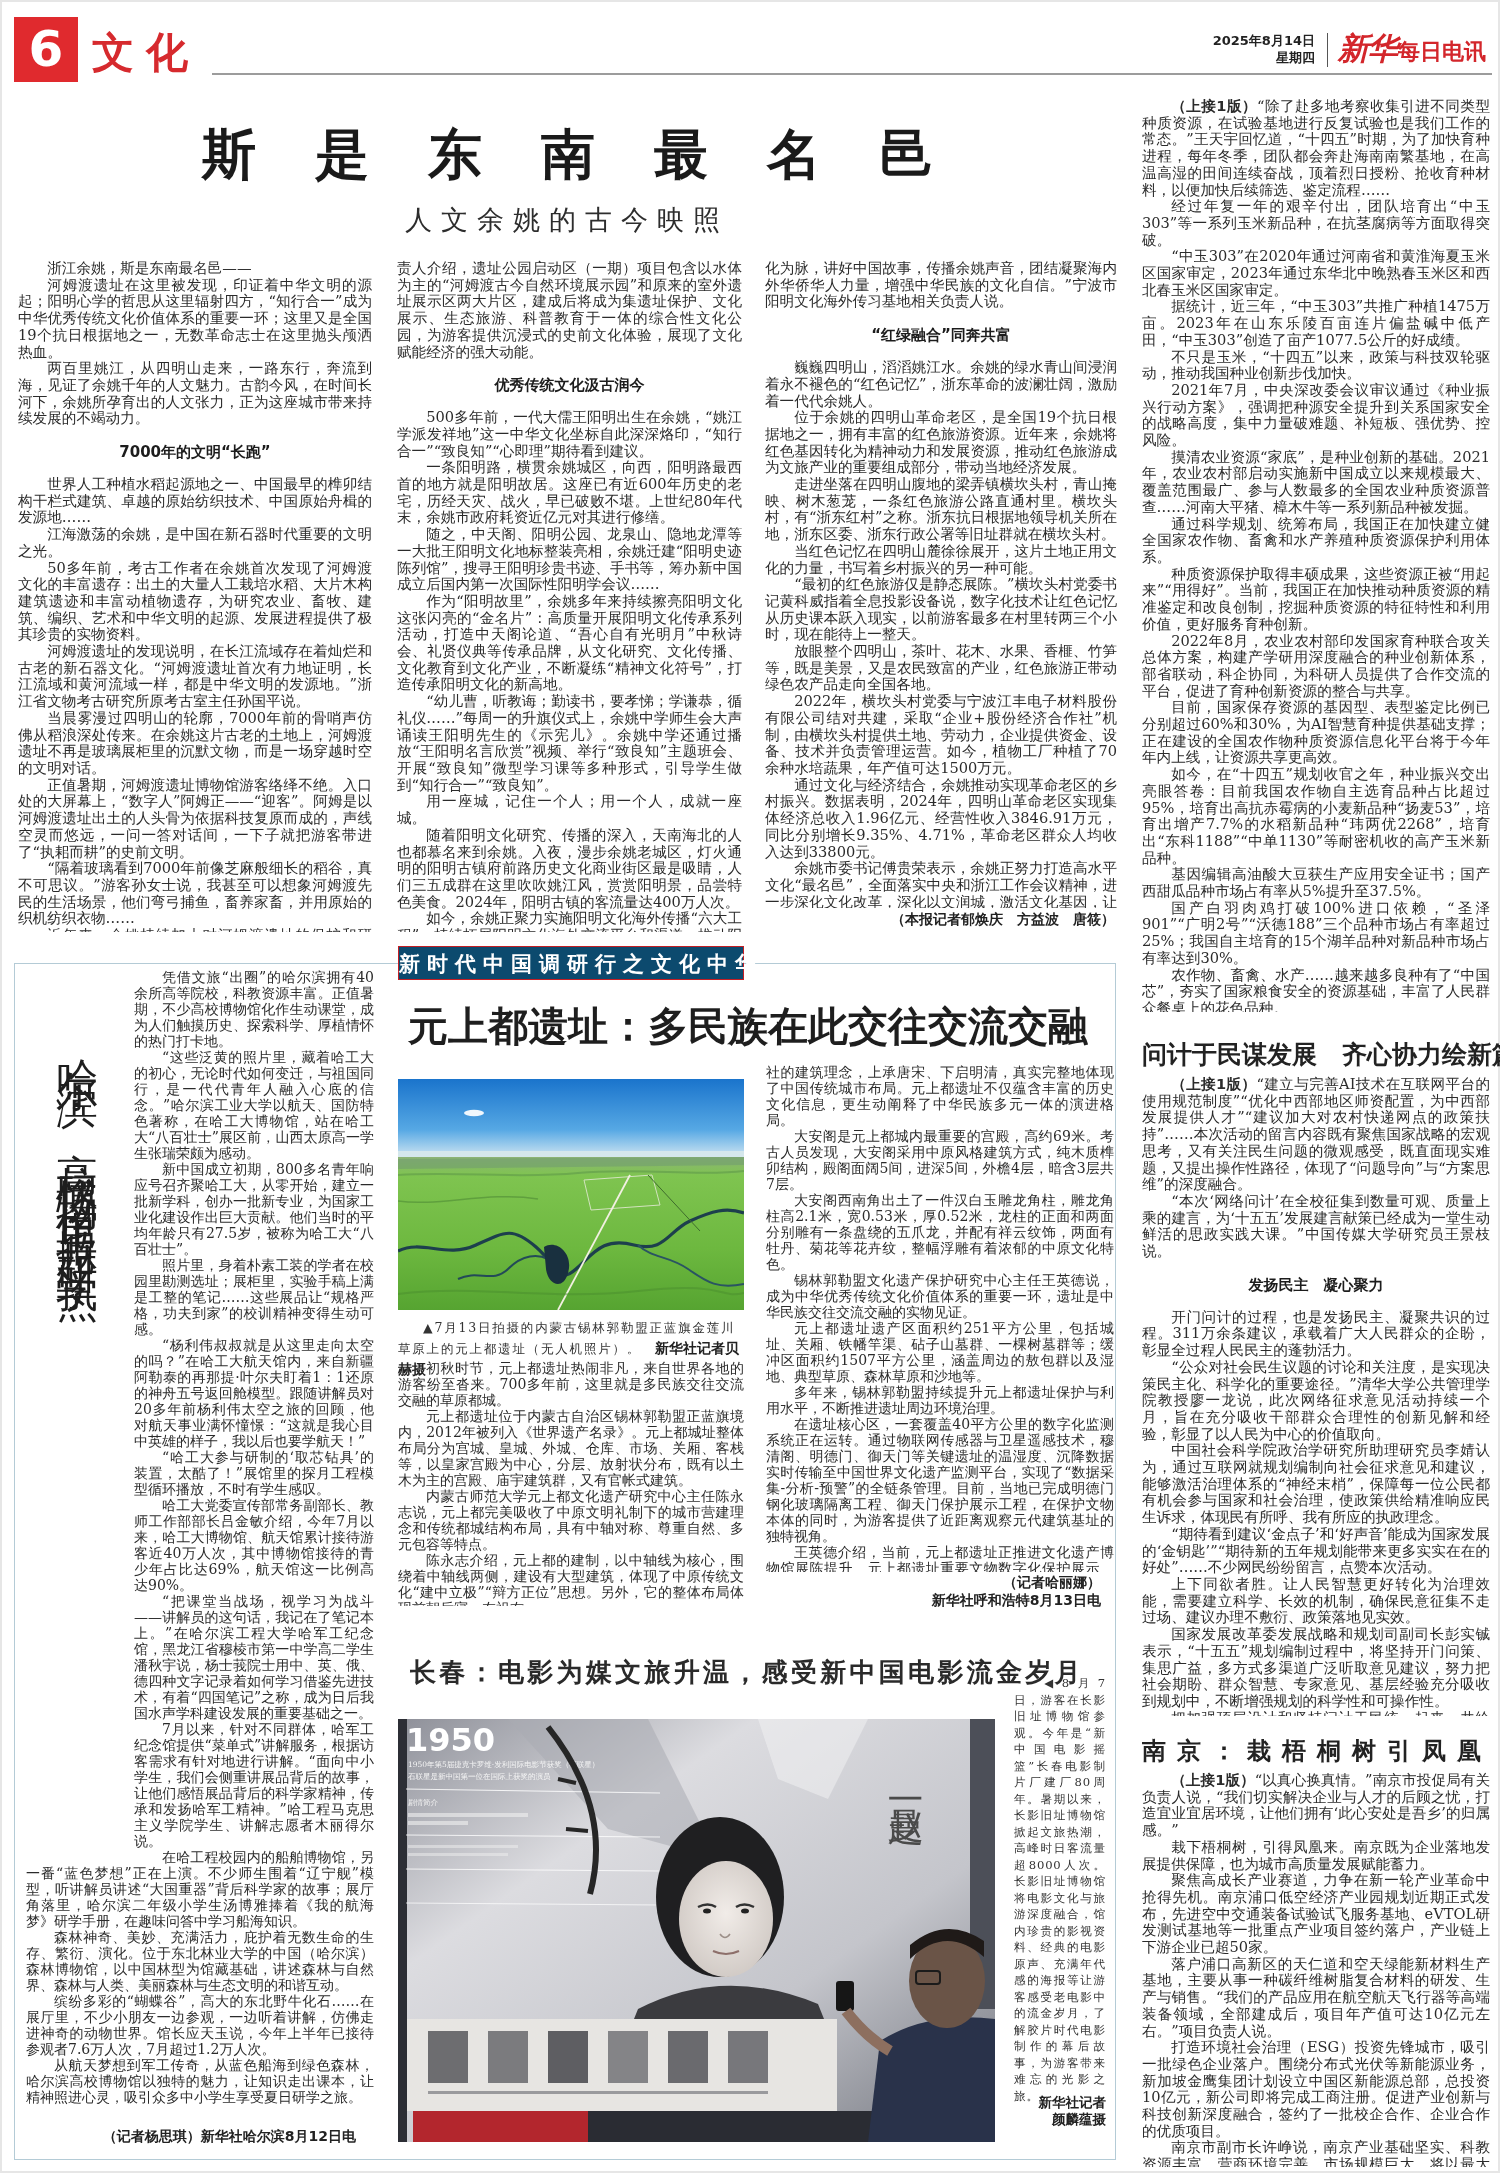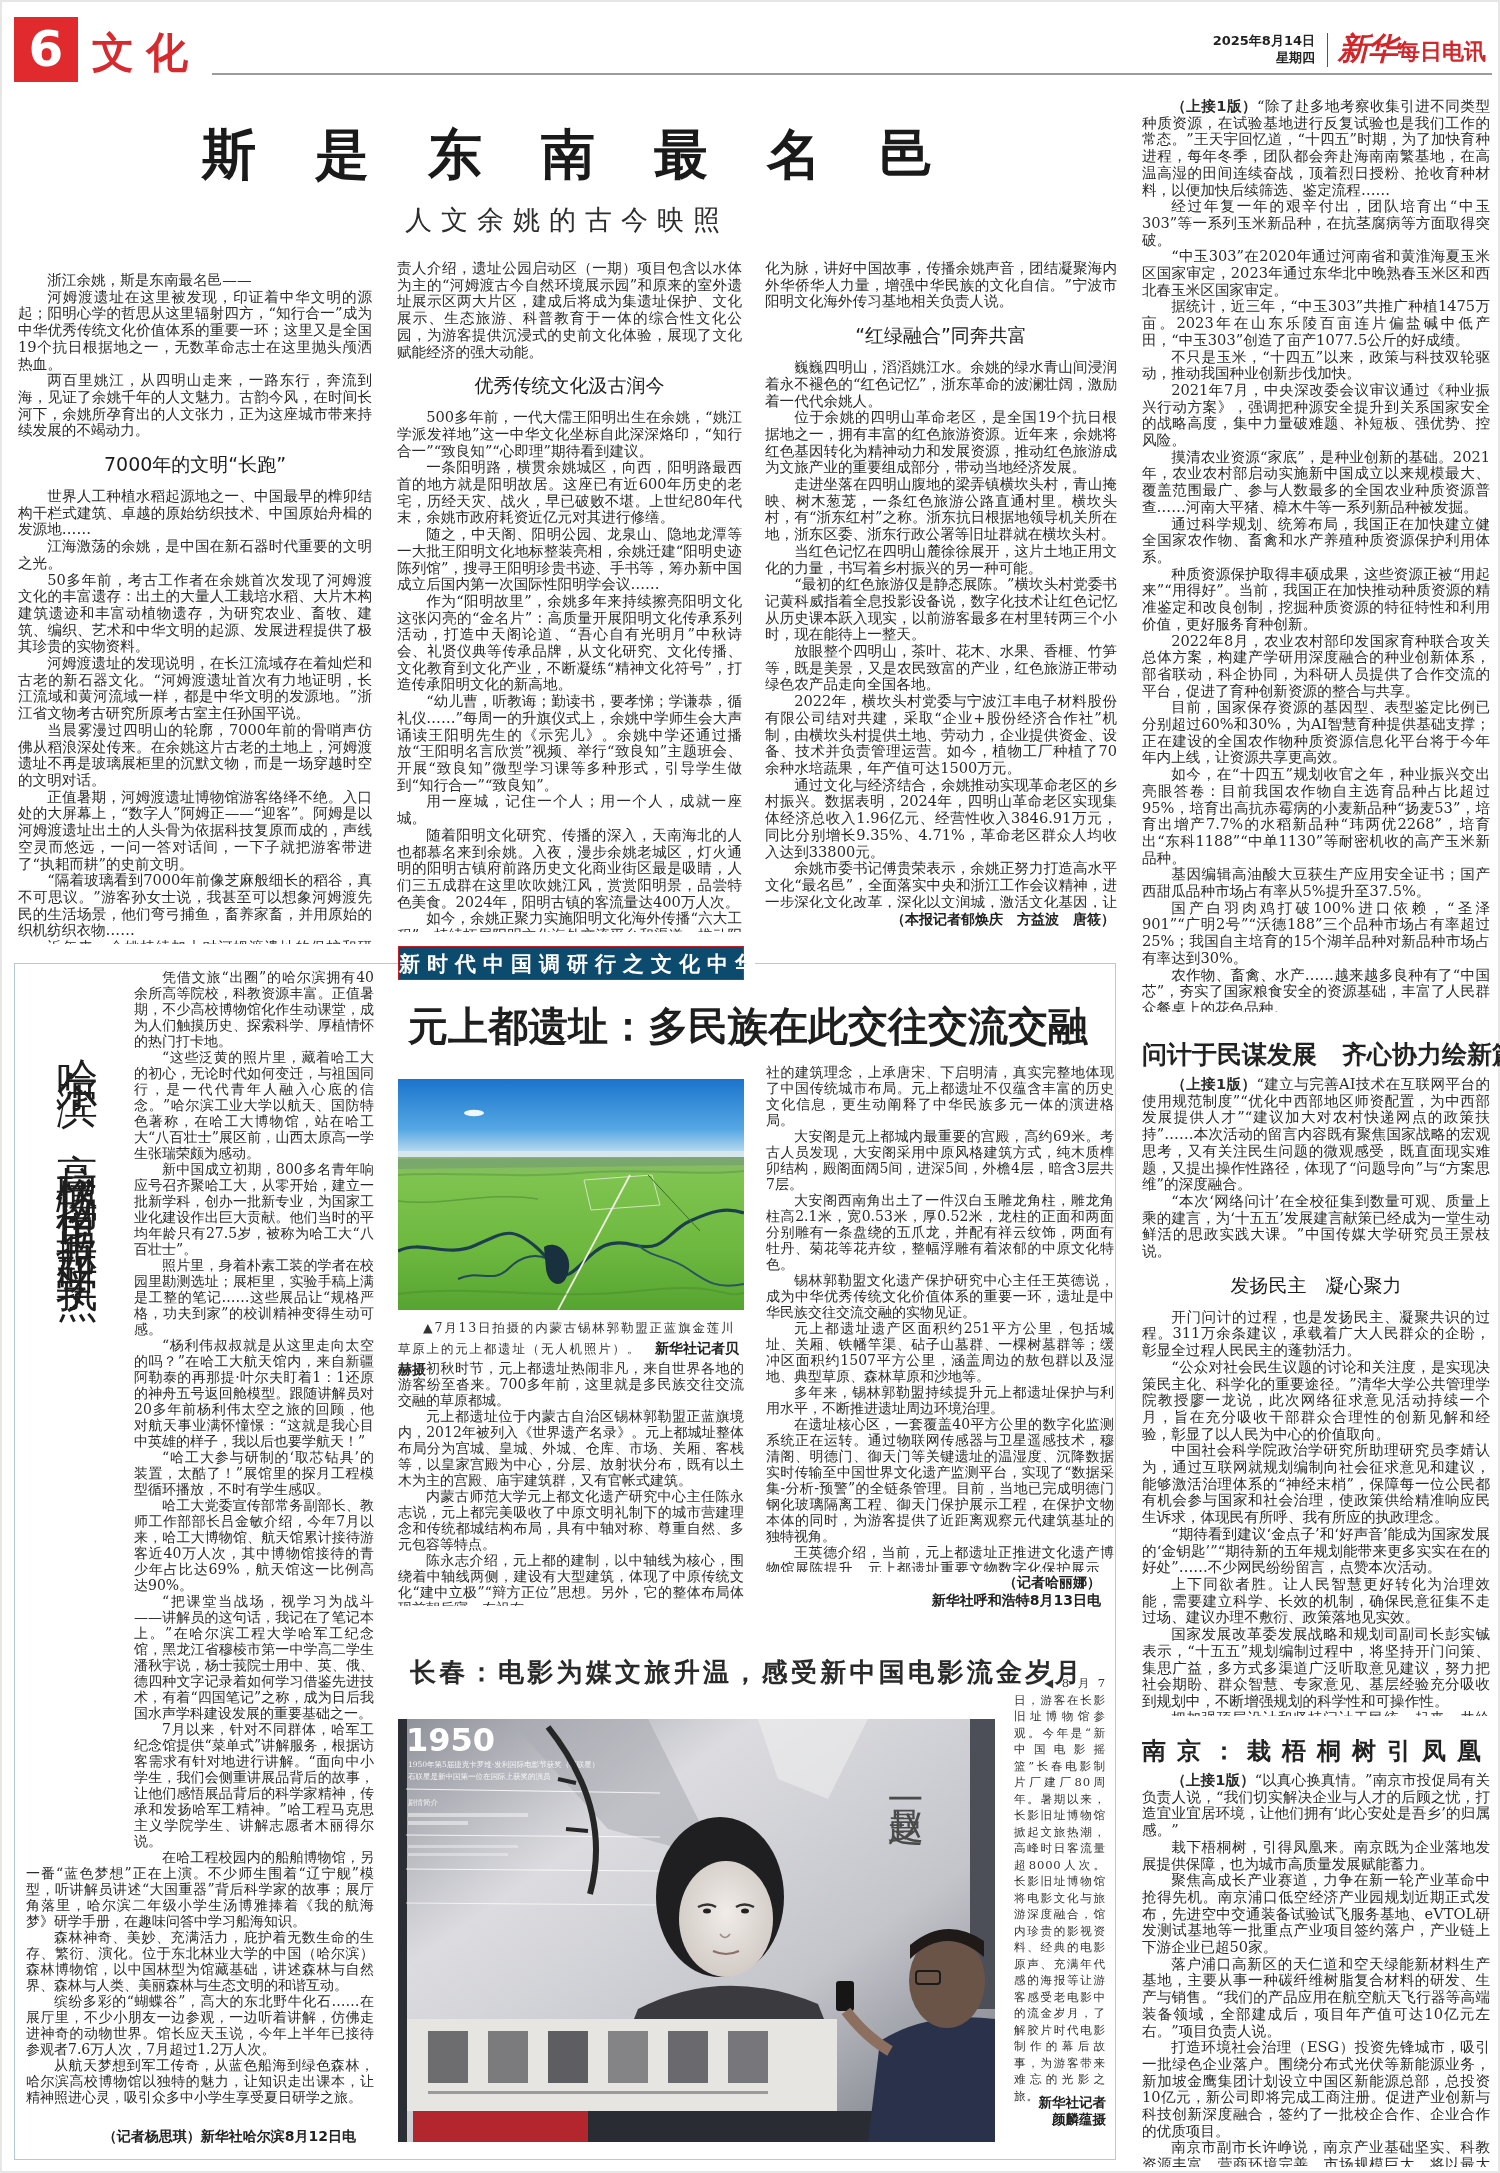--- a/index.html
+++ b/index.html
@@ -24,21 +24,21 @@
   .logo-script { font-size: 31px; font-style: italic; font-weight: bold; letter-spacing: -2px; }
   .logo-text { font-family: "DejaVu Sans", sans-serif; font-size: 22px; font-weight: bold; margin-left: 2px; }
 
   
   .lead-title { left: 202px; top: 124px; font-size: 54px; line-height: 60px; font-weight: 900; letter-spacing: 59px; color: #1a1a1a; white-space: nowrap; }
   .lead-subtitle { left: 405px; top: 204px; font-family: "DejaVu Sans", sans-serif; font-weight: normal; font-size: 27px; line-height: 32px; letter-spacing: 9px; color: #2d2d2d; white-space: nowrap; }
 
   .col { position: absolute; overflow: hidden; }
   .col p { font-size: 14.6px; line-height: 16.7px; text-indent: 2em; text-align: justify; color: #2b2b2b; }
   .col p.cont { text-indent: 0; }
-  .col h4.subhead { font-family: "DejaVu Sans", sans-serif; font-weight: normal; font-size: 19px; line-height: 22px;
+  .col h4.subhead { font-family: "DejaVu Sans", sans-serif; font-weight: bold; font-size: 15px; line-height: 22px;
     text-align: center; margin: 14px 0 13px; color: #1c1c1c; }
   .col.small p { font-size: 14px; line-height: 16px; }
   .lead-tag { font-family: "DejaVu Sans", sans-serif; font-weight: bold; }
   .byline { font-family: "DejaVu Sans", sans-serif; font-weight: bold; font-size: 14px; line-height: 17px; text-align: right; color: #222; white-space: nowrap; }
 
   
   .rc-title { left: 1142px; width: 350px; text-align: center; color: #222; white-space: nowrap; }
   .consult-title { top: 1040px; font-size: 25px; line-height: 30px; }
   .nanjing-title { top: 1736px; font-size: 24px; line-height: 30px; letter-spacing: 11px; }
 
@@ -77,21 +77,21 @@
   <div class="abs header-rule"></div>
   <div class="abs date">2025年8月14日</div>
   <div class="abs weekday">星期四</div>
   <div class="abs header-divider"></div>
   <div class="abs logo"><span class="logo-script">新华</span><span class="logo-text">每日电讯</span></div>
 </header>
 
 <article>
   <h1 class="abs lead-title">斯是东南最名邑</h1>
   <h2 class="abs lead-subtitle">人文余姚的古今映照</h2>
-  <div class="col" style="left:18px;top:260px;width:354px;height:672px;margin-top:12px;">
+  <div class="col" style="left:18px;top:260px;width:354px;height:672px;">
       <p class="para">浙江余姚，斯是东南最名邑——</p>
       <p class="para">河姆渡遗址在这里被发现，印证着中华文明的源起；阳明心学的哲思从这里辐射四方，“知行合一”成为中华优秀传统文化价值体系的重要一环；这里又是全国19个抗日根据地之一，无数革命志士在这里抛头颅洒热血。</p>
       <p class="para">两百里姚江，从四明山走来，一路东行，奔流到海，见证了余姚千年的人文魅力。古韵今风，在时间长河下，余姚所孕育出的人文张力，正为这座城市带来持续发展的不竭动力。</p>
       <h4 class="subhead">7000年的文明“长跑”</h4>
       <p class="para">世界人工种植水稻起源地之一、中国最早的榫卯结构干栏式建筑、卓越的原始纺织技术、中国原始舟楫的发源地……</p>
       <p class="para">江海激荡的余姚，是中国在新石器时代重要的文明之光。</p>
       <p class="para">50多年前，考古工作者在余姚首次发现了河姆渡文化的丰富遗存：出土的大量人工栽培水稻、大片木构建筑遗迹和丰富动植物遗存，为研究农业、畜牧、建筑、编织、艺术和中华文明的起源、发展进程提供了极其珍贵的实物资料。</p>
       <p class="para">河姆渡遗址的发现说明，在长江流域存在着灿烂和古老的新石器文化。“河姆渡遗址首次有力地证明，长江流域和黄河流域一样，都是中华文明的发源地。”浙江省文物考古研究所原考古室主任孙国平说。</p>
       <p class="para">当晨雾漫过四明山的轮廓，7000年前的骨哨声仿佛从稻浪深处传来。在余姚这片古老的土地上，河姆渡遗址不再是玻璃展柜里的沉默文物，而是一场穿越时空的文明对话。</p>
       <p class="para">正值暑期，河姆渡遗址博物馆游客络绎不绝。入口处的大屏幕上，“数字人”阿姆正——“迎客”。阿姆是以河姆渡遗址出土的人头骨为依据科技复原而成的，声线空灵而悠远，一问一答对话间，一下子就把游客带进了“执耜而耕”的史前文明。</p>

